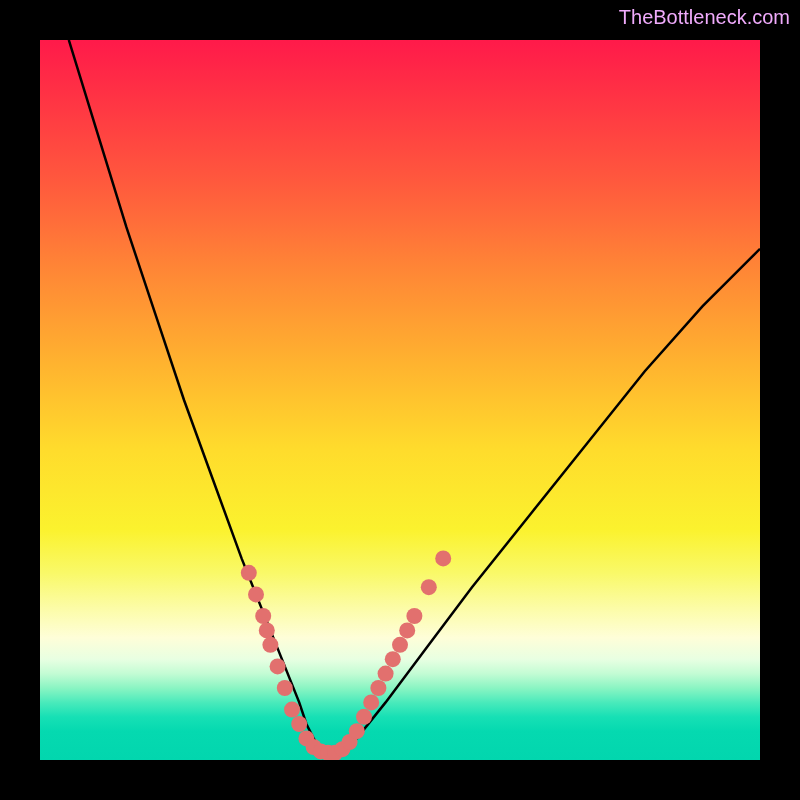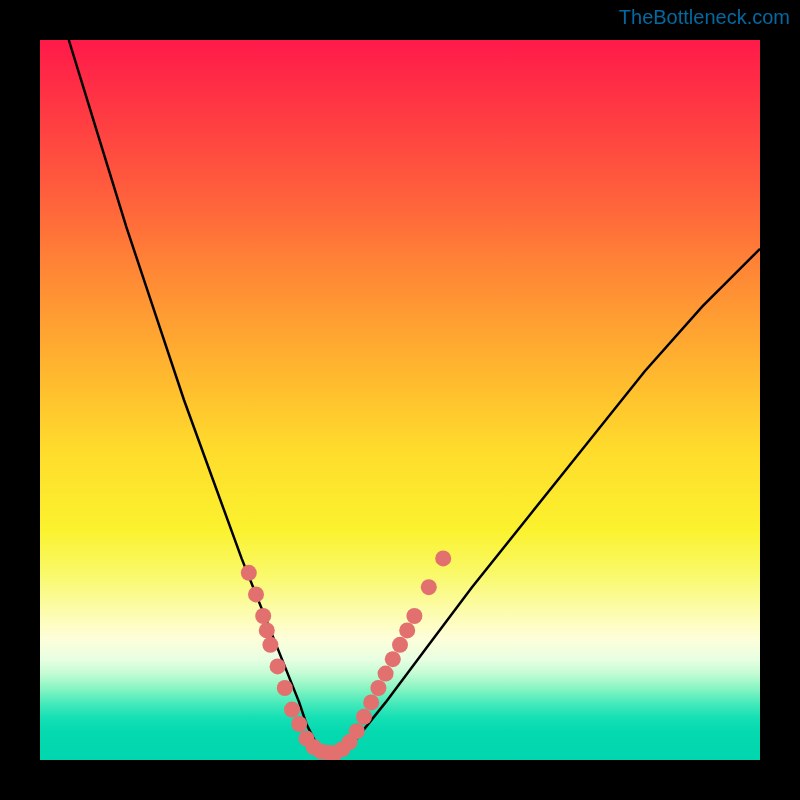--- a/index.html
+++ b/index.html
@@ -8,21 +8,21 @@
     width: 800px;
     height: 800px;
     background: #000;
     position: relative;
     font-family: Arial, sans-serif;
   }
   .watermark {
     position: absolute;
     top: 6px;
     right: 10px;
-    color: #0369a1;
+    color: #f0abfc;
     font-size: 20px;
     font-weight: 500;
     z-index: 10;
   }
   .plot-area {
     position: absolute;
     left: 40px;
     top: 40px;
     width: 720px;
     height: 720px;

